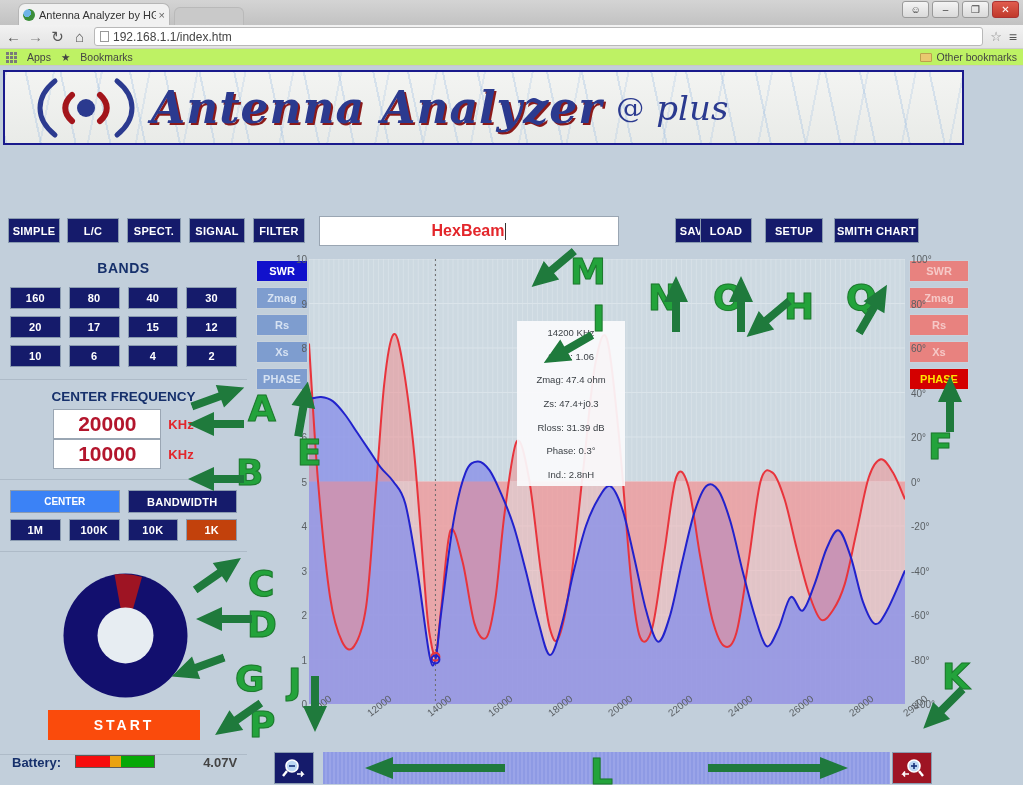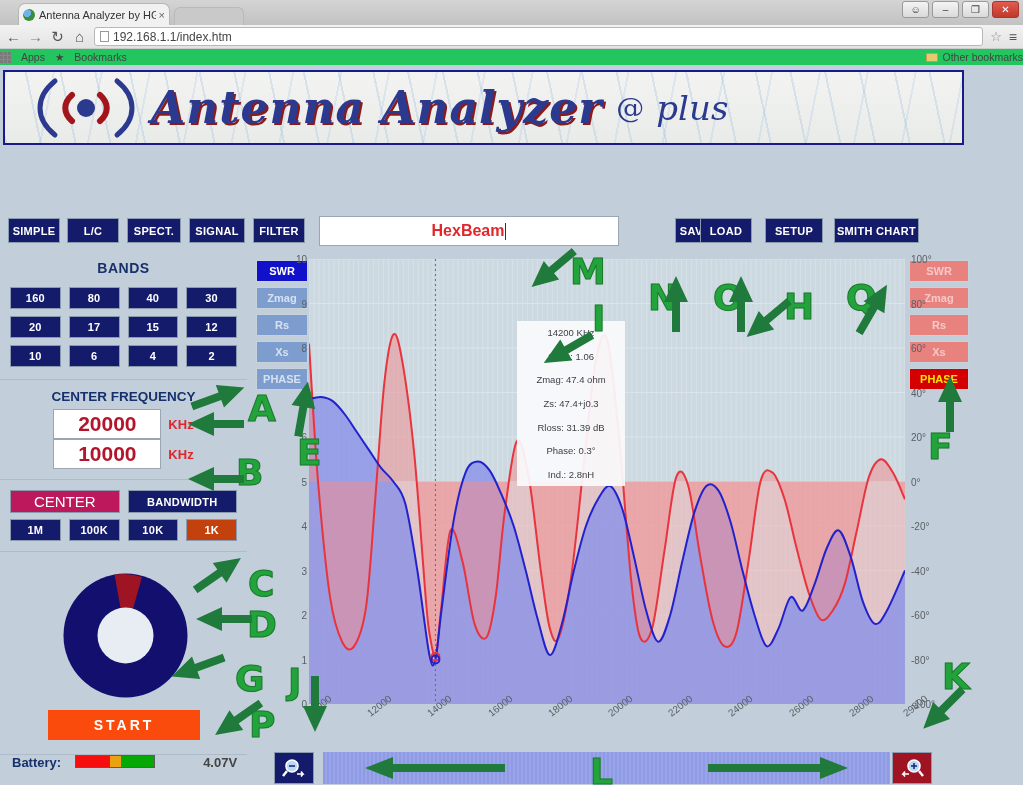--- a/index.html
+++ b/index.html
@@ -35,22 +35,22 @@
   .navicon { font-size:15px; color:#808080; width:15px; text-align:center; }
   .navicon.active { color:#555; }
   .omnibox { flex:1; height:19px; background:#fff; border:1px solid #b8b8b8;
              border-radius:3px; display:flex; align-items:center; padding:0 5px;
              font-size:12px; color:#333; gap:4px; }
   .omnibox .pageicon { width:9px; height:11px; border:1px solid #999; background:#fff;
                        display:inline-block; }
   .omnibox .urltext { color:#444; }
   .navbar .star { font-size:13px; color:#8a8a8a; }
   .navbar .menu { font-size:14px; color:#555; font-weight:bold; }
-  .bookbar { height:17px; display:flex; align-items:center; padding:0 0; gap:10px;
-             background:#22c55e; font-size:10.5px; color:#444; border-bottom:1px solid #c8c8c8;}
+  .bookbar { height:17px; display:flex; align-items:center; padding:0 6px; gap:10px;
+             background:#bef264; font-size:10.5px; color:#444; border-bottom:1px solid #c8c8c8;}
   .bookbar .grid9 { display:grid; grid-template-columns:repeat(3,3px); grid-gap:1px; }
   .bookbar .grid9 i { width:3px; height:3px; background:#7a7a7a; display:block;}
   .bookbar .right { margin-left:auto; display:flex; align-items:center; gap:4px;}
   .folder { width:12px;height:9px;background:#e8c877;border:1px solid #c5a martial;}
   .folder { width:12px;height:9px;background:#e9c96f;border:1px solid #bda14d;border-radius:1px;}
 
   
   .app { position:relative; width:1023px; height:719px; background:#c2cfdb; }
 
   .banner { position:absolute; left:3px; top:4px; width:961px; height:75px;
@@ -94,22 +94,22 @@
   .band-btn { height:22px; }
   .cf-title { text-align:center; font-size:13.5px; font-weight:bold; color:#16306b;
               padding:9px 0 5px; }
   .valwrap { display:flex; align-items:center; justify-content:center; gap:7px; }
   .valbox { background:#fff; border:1px solid #9aa6b3; width:108px; height:30px;
             display:flex; align-items:center; justify-content:center;
             color:#b3152c; font-size:21px; font-weight:bold; }
   .khz { color:#e3262b; font-size:13px; font-weight:bold; }
   .step-row1 { display:flex; gap:8px; padding:10px 10px 6px; }
   .step-row1 > div { flex:1; height:23px; }
-  .btn-dark-red { background:#be185d; color:#fff; border:1px solid #8a9bb0;
-                  font-size:15px; font-weight:normal; display:flex; align-items:center;
+  .btn-dark-red { background:#3b82f6; color:#fff; border:1px solid #8a9bb0;
+                  font-size:10px; font-weight:bold; display:flex; align-items:center;
                   justify-content:center; cursor:pointer;}
   .btn-red { background:#c2410c; color:#fff; border:1px solid #8a9bb0; font-size:11px;
              font-weight:bold; display:flex; align-items:center; justify-content:center;
              cursor:pointer;}
   .step-row2 { display:grid; grid-template-columns:repeat(4,1fr); gap:8px;
                padding:0 10px 10px; }
   .step-row2 > div { height:22px; }
 
   .dial { position:absolute; left:62px; top:318px; width:127px; height:127px; }
   .startbtn { position:absolute; left:48px; top:456px; width:152px; height:30px;

